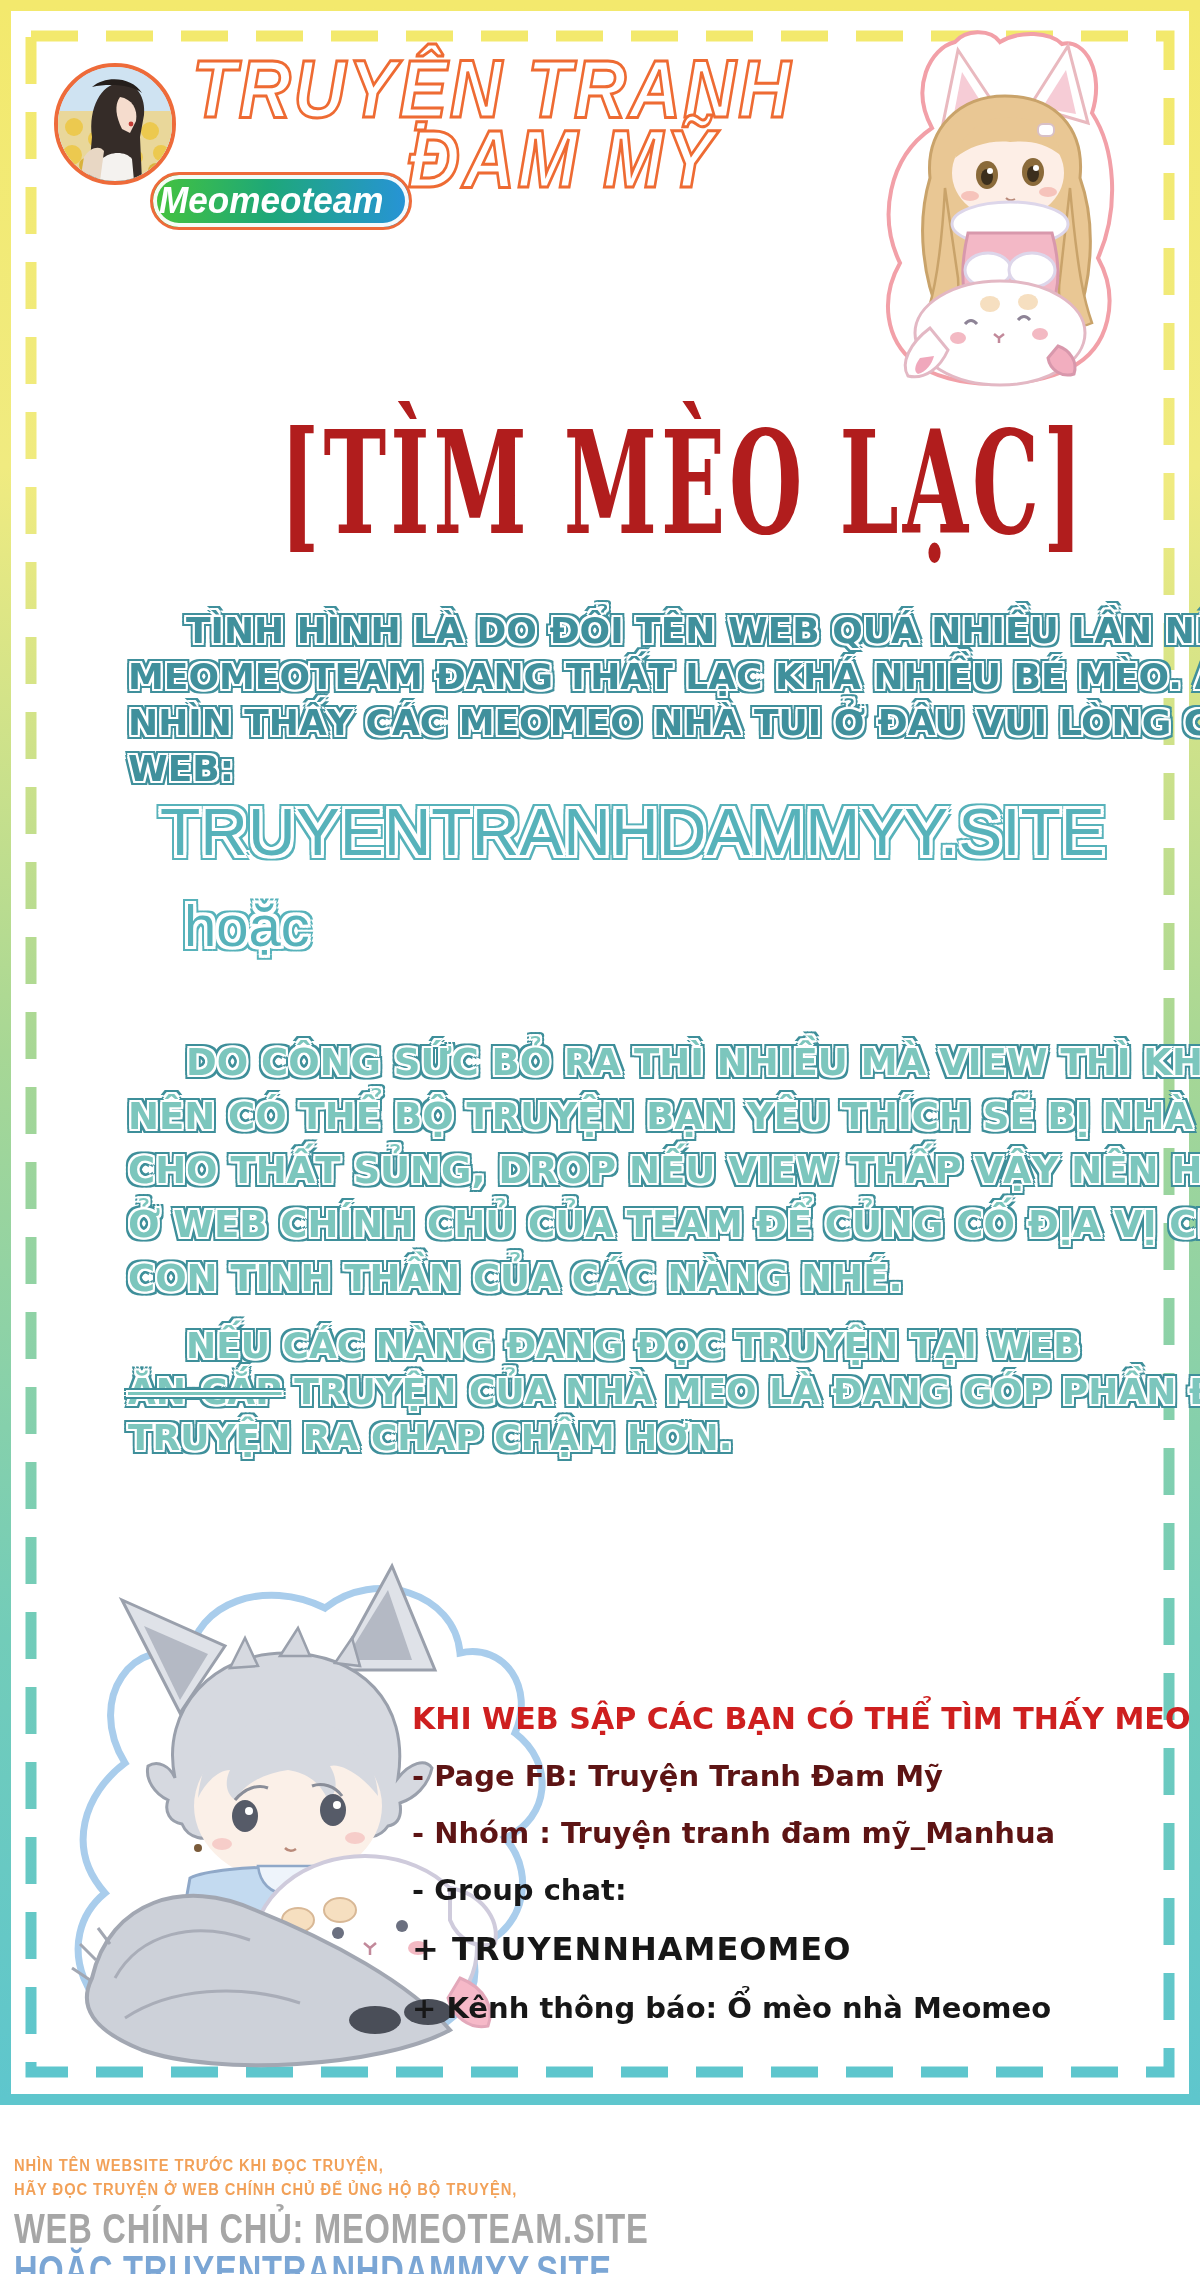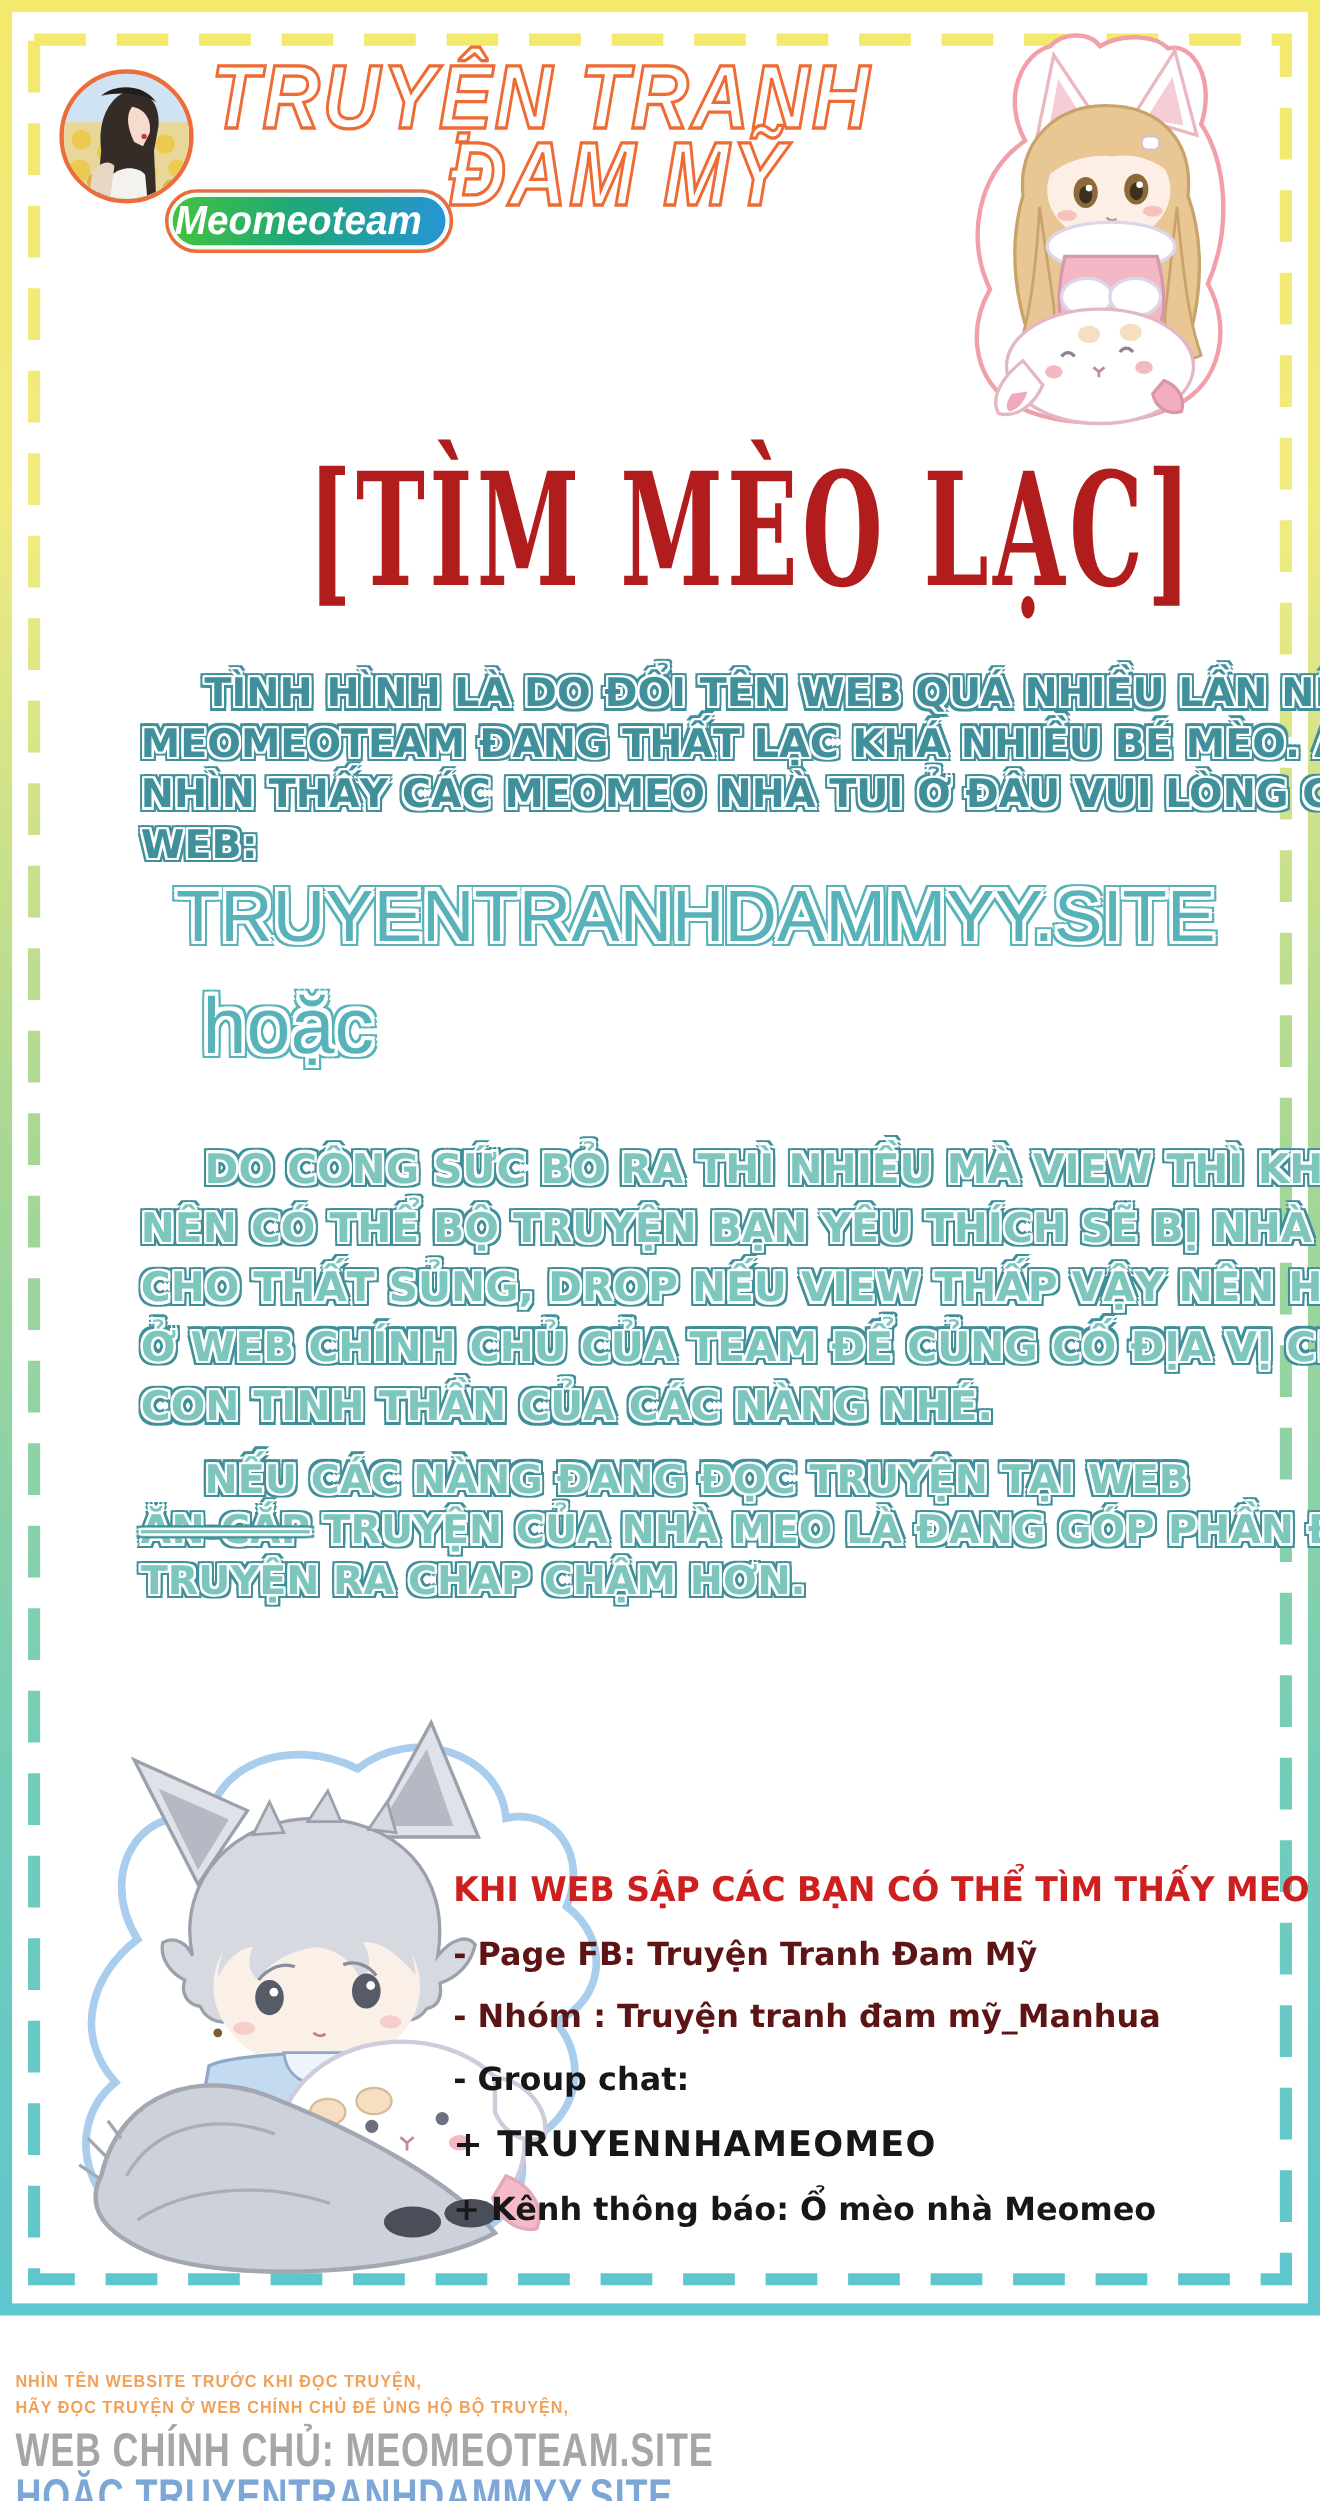--- a/index.html
+++ b/index.html
@@ -37,21 +37,21 @@
      -2px -2px 0 #fff,2px -2px 0 #fff,-2px 2px 0 #fff,2px 2px 0 #fff,-2px 0 0 #fff,2px 0 0 #fff,0 -2px 0 #fff,0 2px 0 #fff,
      -4px -4px 0 #3e8f9a,4px -4px 0 #3e8f9a,-4px 4px 0 #3e8f9a,4px 4px 0 #3e8f9a,-4px 0 0 #3e8f9a,4px 0 0 #3e8f9a,0 -4px 0 #3e8f9a,0 4px 0 #3e8f9a;}
   .teal3{color:#57b2ba;text-shadow:
      -3px -3px 0 #fff,3px -3px 0 #fff,-3px 3px 0 #fff,3px 3px 0 #fff,-3px 0 0 #fff,3px 0 0 #fff,0 -3px 0 #fff,0 3px 0 #fff,
      -5px -5px 0 #57b2ba,5px -5px 0 #57b2ba,-5px 5px 0 #57b2ba,5px 5px 0 #57b2ba,-5px 0 0 #57b2ba,5px 0 0 #57b2ba,0 -5px 0 #57b2ba,0 5px 0 #57b2ba;}
   .indent{padding-left:58px;}
   #para1{left:128px;top:608px;}
   #sites{left:128px;top:794px;font-family:"Liberation Sans",sans-serif;font-weight:normal;margin-left:32px;}
   #site1{font-size:66px;white-space:nowrap;}
   #site-row2{display:flex;align-items:baseline;gap:66px;margin-top:22px;}
-  #or-word{font-size:72px;padding-left:24px;}
+  #or-word{font-size:58px;padding-left:24px;}
   #site2{font-size:66px;white-space:nowrap;}
   #para2{left:128px;top:1036px;line-height:54px;font-size:37px;}
   #para3{left:128px;top:1323px;}
   .strike{text-decoration:line-through;text-decoration-thickness:3px;}
   
   #contact{left:412px;top:1700px;font-family:"DejaVu Sans",sans-serif;}
   #contact-heading{color:#ce1f1f;font-weight:bold;font-size:31px;white-space:nowrap;
         transform:scaleX(.97);transform-origin:left;}
   .c-item{font-weight:bold;font-size:29px;margin-top:23px;white-space:nowrap;}
   .c-maroon{color:#5d1414;}

